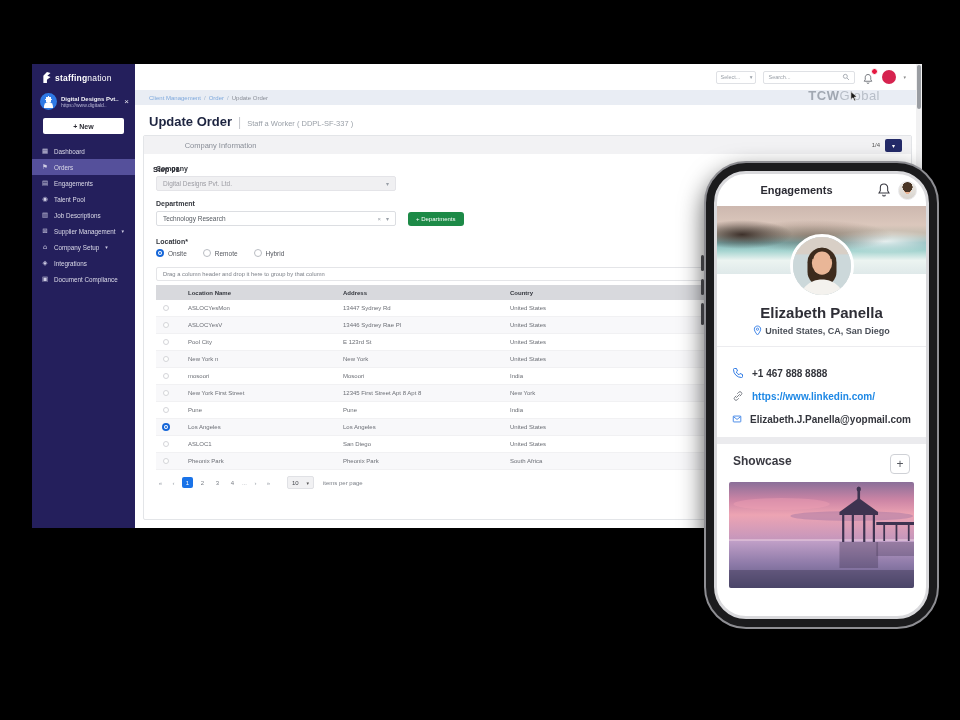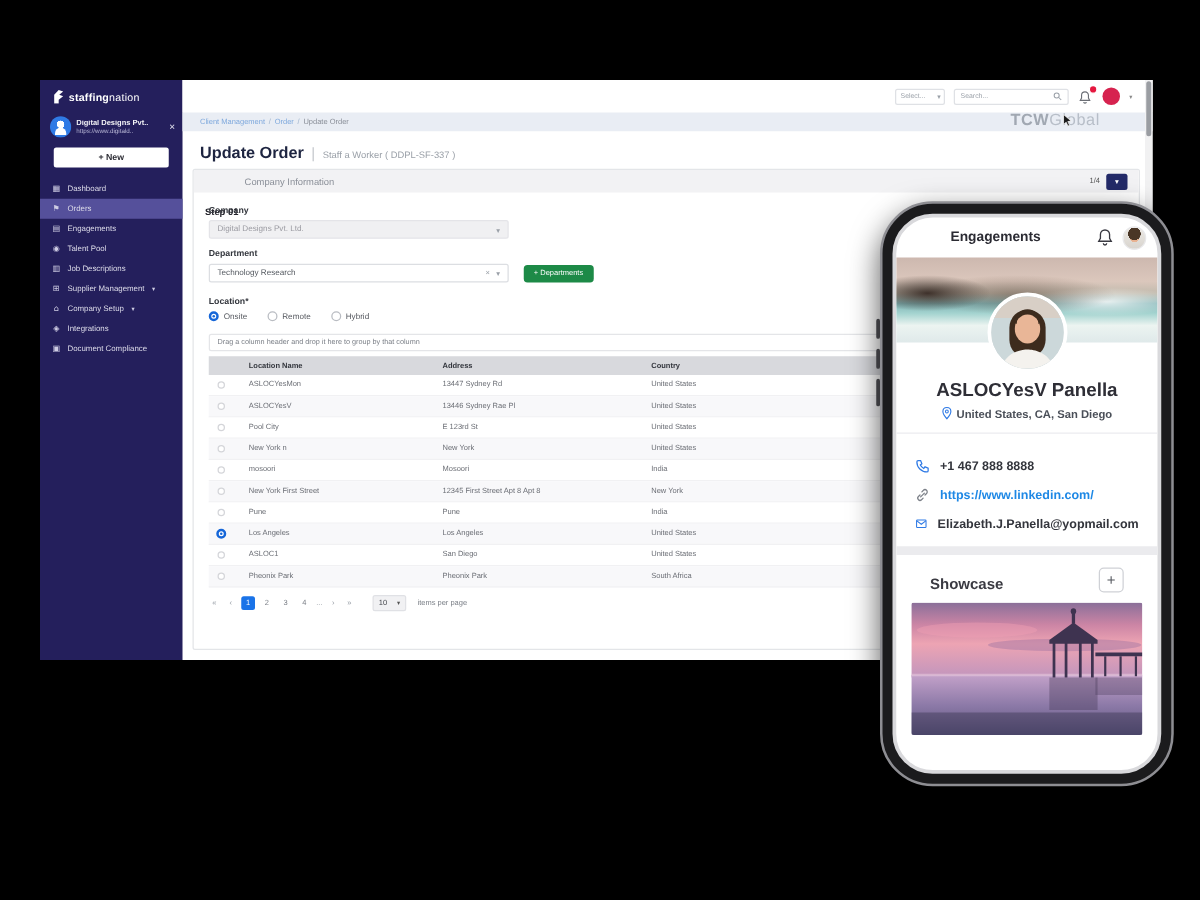--- a/index.html
+++ b/index.html
@@ -3,21 +3,21 @@
 <meta charset="utf-8">
 <style>
   * { margin:0; padding:0; box-sizing:border-box; }
   html,body { width:960px; height:720px; background:#000; font-family:"Liberation Sans",sans-serif; overflow:hidden; }
   .stage { position:relative; width:960px; height:720px; background:#000; }
 
   
   .app { position:absolute; left:32px; top:64px; width:890px; height:464px; background:#fff; display:flex; }
 
   
-  .sidebar { width:114px; background:#241f5c; flex:none; color:#fff; position:relative; }
+  .sidebar { width:103px; background:#241f5c; flex:none; color:#fff; position:relative; }
   .logo { display:flex; align-items:center; gap:4px; padding:8px 8px 4px 10px; }
   .logo-ic { width:9px; height:11px; background:#fff; clip-path:polygon(15% 100%, 15% 35%, 55% 0%, 95% 10%, 60% 35%, 95% 45%, 55% 70%, 55% 100%); }
   .logo-text { font-size:8.5px; color:#fff; letter-spacing:.2px; }
   .logo-text b { font-weight:bold; }
   .workspace { display:flex; align-items:center; gap:4px; margin:6px 6px 0 8px; }
   .ws-avatar { width:17px; height:17px; border-radius:50%; flex:none;
      background: radial-gradient(circle at 50% 38%, #fff 0 22%, #2f7ae5 23% 100%);
      background-color:#2f7ae5; position:relative; }
   .ws-avatar:after { content:""; position:absolute; left:4px; bottom:2px; width:9px; height:6px; border-radius:5px 5px 0 0; background:#fff; }
   .ws-meta { flex:1; min-width:0; }
@@ -131,21 +131,21 @@
 
   .p-name { margin-top:30px; text-align:center; font-size:15px; font-weight:bold; color:#2e2e36; }
   .p-loc { margin-top:4px; display:flex; align-items:center; justify-content:center; gap:3px; font-size:9px; font-weight:bold; color:#4a4f58; }
   .p-div { height:1px; background:#ececef; margin:10px 0 9px; }
   .p-title-row { padding:0 15px; display:flex; }
   .p-title { flex:1; font-size:10.5px; color:#83878e; line-height:1.3; }
   .p-pencil { flex:none; margin-left:8px; }
   .p-contact { padding:0 15px; margin-top:11px; display:flex; align-items:center; gap:8px; font-size:10px; font-weight:bold; color:#33353c; }
   .p-contact.link { color:#1e88e5; }
   .p-band { height:7px; background:#ebebee; margin-top:12px; flex:none; }
-  .p-show-head { padding:10px 27px 6px; display:flex; align-items:flex-end; }
+  .p-show-head { padding:10px 16px 6px; display:flex; align-items:flex-start; }
   .p-show-title { font-size:12px; font-weight:bold; color:#3a3a42; flex:1; }
   .p-plus { width:20px; height:20px; border:1px solid #cfd1d6; border-radius:4px; display:flex; align-items:center; justify-content:center; font-size:12px; color:#55585f; background:#fff; }
   .p-show-img { margin:2px 12px 8px; height:106px; border-radius:2px; overflow:hidden; flex:none; }
   .p-show-img svg { display:block; width:100%; height:100%; }
 </style>
 </head>
 <body>
 
 <div class="stage">
 
@@ -436,21 +436,21 @@
             <rect width="60" height="60" fill="#ccd8da"></rect>
             <rect y="0" width="60" height="18" fill="#d8cfc6"></rect>
             <path d="M15 26a15 15 0 0 1 30 0v10a15 15 0 0 1-30 0z" fill="#3d2b1d"></path>
             <ellipse cx="30" cy="27" rx="10.5" ry="12" fill="#e9b697"></ellipse>
             <path d="M19 22a11 11 0 0 1 22 0l-2 1a9 9 0 0 0-18 0z" fill="#3d2b1d"></path>
             <path d="M8 60c4-14 17-16 22-16s18 2 22 16z" fill="#f4f2ee"></path>
           </svg>
         </div>
       </div>
 
-      <div class="p-name">ASLOCYesV Panella</div>
+      <div class="p-name">Elizabeth Panella</div>
       <div class="p-loc">
         <svg width="9" height="11" viewBox="0 0 24 28">
             <path d="M12 2C7 2 3.5 5.8 3.5 10.5 3.5 16.5 12 26 12 26s8.5-9.5 8.5-15.5C20.5 5.8 17 2 12 2z" fill="none" stroke="#2f7ae5" stroke-width="2.4"></path>
             <circle cx="12" cy="10.5" r="3" fill="none" stroke="#2f7ae5" stroke-width="2.2"></circle>
           </svg>
         <span>United States, CA, San Diego</span>
       </div>
 
       <div class="p-div"></div>
 

